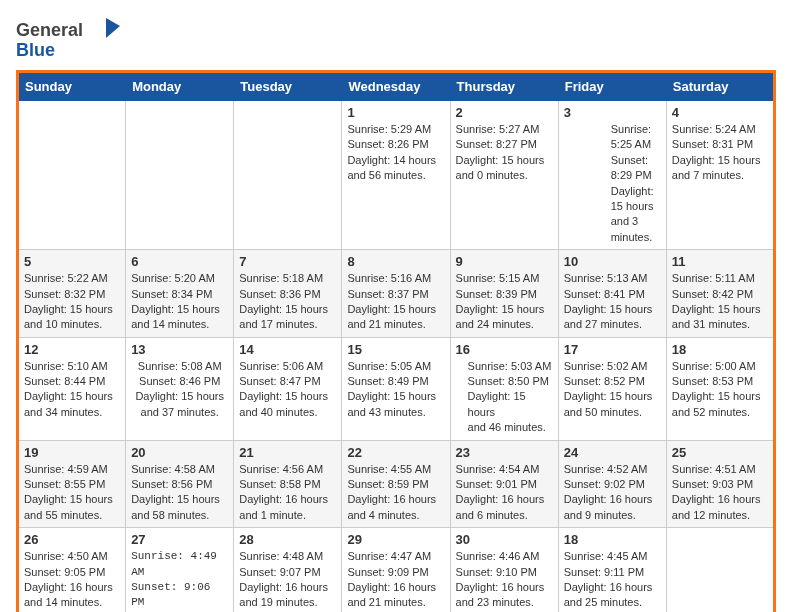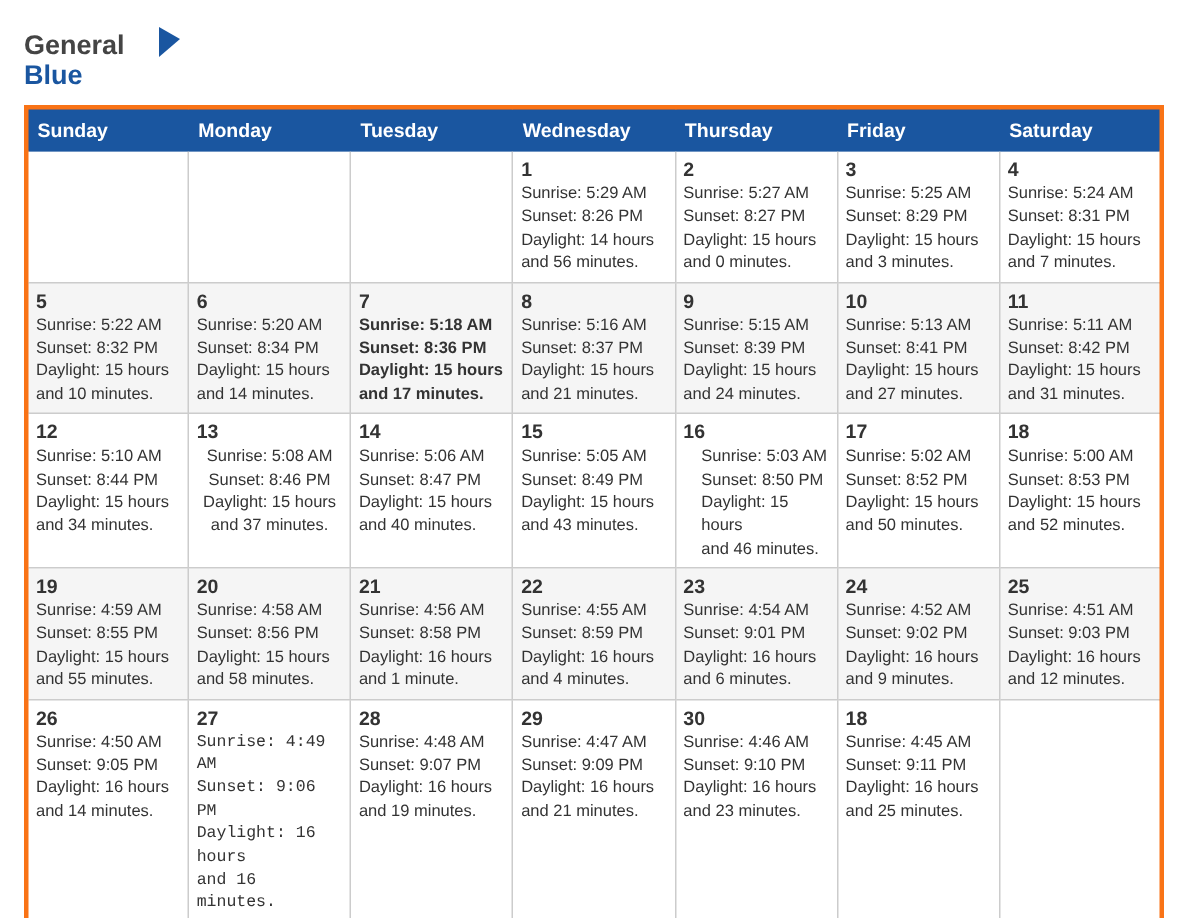--- a/index.html
+++ b/index.html
@@ -125,21 +125,21 @@
         </td>
         <td>
           <span class="day-number">2</span>
           <div class="day-info" style="white-space: pre-line;">Sunrise: 5:27 AM
 Sunset: 8:27 PM
 Daylight: 15 hours
 and 0 minutes.</div>
         </td>
         <td>
           <span class="day-number">3</span>
-          <div class="day-info" style="white-space: pre-line;">Sunrise: 5:25 AM
+          <div class="day-info" style="white-space: pre-line; margin-left: 47px;">Sunrise: 5:25 AM
 Sunset: 8:29 PM
 Daylight: 15 hours
 and 3 minutes.</div>
         </td>
         <td>
           <span class="day-number">4</span>
           <div class="day-info" style="white-space: pre-line;">Sunrise: 5:24 AM
 Sunset: 8:31 PM
 Daylight: 15 hours
 and 7 minutes.</div>
@@ -155,21 +155,21 @@
         </td>
         <td>
           <span class="day-number">6</span>
           <div class="day-info" style="white-space: pre-line;">Sunrise: 5:20 AM
 Sunset: 8:34 PM
 Daylight: 15 hours
 and 14 minutes.</div>
         </td>
         <td>
           <span class="day-number">7</span>
-          <div class="day-info" style="white-space: pre-line; font-weight: bold;">Sunrise: 5:18 AM
+          <div class="day-info" style="white-space: pre-line;">Sunrise: 5:18 AM
 Sunset: 8:36 PM
 Daylight: 15 hours
 and 17 minutes.</div>
         </td>
         <td>
           <span class="day-number">8</span>
           <div class="day-info" style="white-space: pre-line;">Sunrise: 5:16 AM
 Sunset: 8:37 PM
 Daylight: 15 hours
 and 21 minutes.</div>

